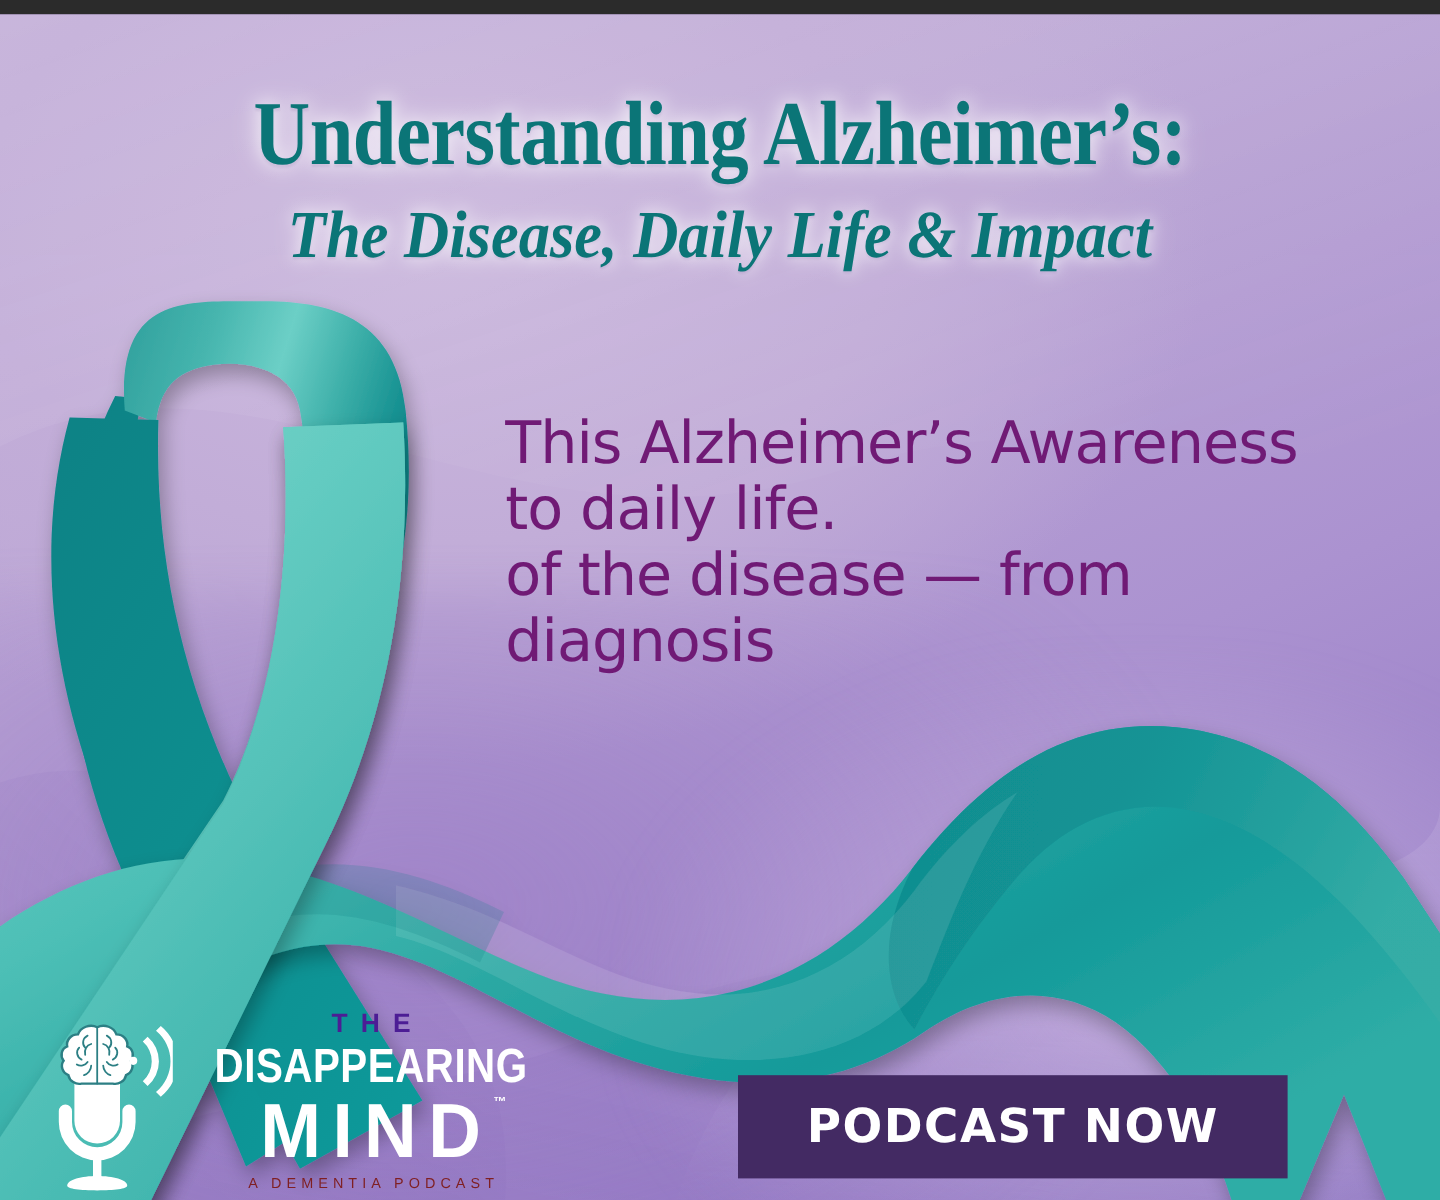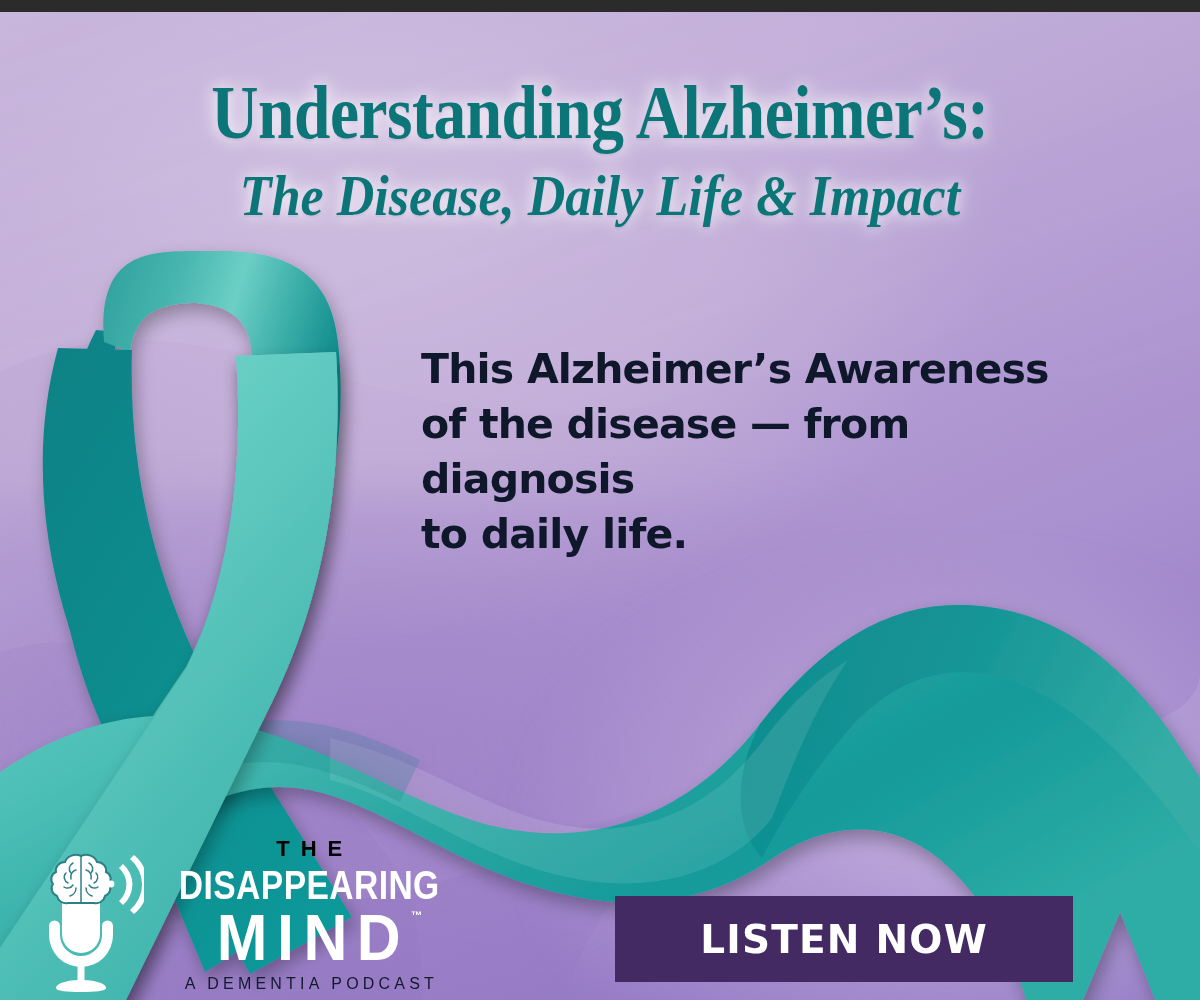--- a/index.html
+++ b/index.html
@@ -100,25 +100,25 @@
       0 2px 2px rgba(90,60,130,0.16);
   }
 
   .body-copy {
     position: absolute;
     left: 421px;
     top: 330px;
     width: 700px;
     z-index: 6;
     font-family: "DejaVu Sans", "Liberation Sans", sans-serif;
-    font-weight: bold;
-    font-size: 41px;
+    font-weight: normal;
+    font-size: 49px;
     line-height: 55px;
     letter-spacing: -0.8px;
-    color: #0f172a;
+    color: #701a75;
   }
   .body-copy p { margin: 0; }
 
   
   .logo {
     position: absolute;
     left: 36px;
     bottom: 14px;
     z-index: 7;
     display: flex;
@@ -136,21 +136,21 @@
     flex-direction: column;
     align-items: center;
     padding-bottom: 6px;
   }
   .logo-the {
     font-family: "Liberation Sans", sans-serif;
     font-weight: bold;
     font-size: 22px;
     letter-spacing: 11px;
     text-indent: 11px;
-    color: #000000;
+    color: #4c1d95;
     line-height: 1;
   }
   .logo-disappearing {
     position: relative;
     font-family: "Liberation Sans", sans-serif;
     font-weight: bold;
     font-size: 40px;
     letter-spacing: 0.5px;
     color: #ffffff;
     line-height: 1;
@@ -181,24 +181,24 @@
     top: 4px;
     font-family: "Liberation Sans", sans-serif;
     font-weight: bold;
     font-size: 11px;
     letter-spacing: 0;
     color: #ffffff;
   }
   .logo-tagline {
     font-family: "Liberation Sans", sans-serif;
     font-weight: normal;
-    font-size: 16px;
+    font-size: 12px;
     letter-spacing: 4.2px;
     text-indent: 4.2px;
-    color: #0f172a;
+    color: #7f1d1d;
     line-height: 1;
     margin-top: 6px;
     opacity: 0.97;
   }
 
   
   .cta {
     position: absolute;
     left: 615px;
     top: 884px;
@@ -391,22 +391,22 @@
              C230,572 244,452 236,344 Z" fill="url(#rbFrontDiag)" filter="url(#softShadow)"></path>
   </svg>
 
   <div class="headline">
     <div class="headline-main">Understanding Alzheimer’s:</div>
     <div class="headline-sub">The Disease, Daily Life &amp; Impact</div>
   </div>
 
   <div class="body-copy">
     <p>This Alzheimer’s Awareness</p>
+    <p>to daily life.</p>
     <p>of the disease — from diagnosis</p>
-    <p>to daily life.</p>
   </div>
 
   <div class="logo">
 
     <svg class="logo-mark" viewBox="0 0 108 150" xmlns="http://www.w3.org/2000/svg">
       <g fill="#ffffff">
 
         <path d="M26,54 h38 a0,0 0 0 1 0,0 v34 a19,19 0 0 1 -38,0 v-34 z"></path>
 
         <path d="M13,80 a5.5,5.5 0 0 1 11,0 v9 a21,21 0 0 0 42,0 v-9 a5.5,5.5 0 0 1 11,0 v9
@@ -447,16 +447,16 @@
       <div class="logo-disappearing">DISAPPEARING</div>
       <div class="logo-mind-wrap">
         <div class="logo-mind">MIND</div>
         <span class="logo-tm">™</span>
       </div>
       <div class="logo-tagline">A DEMENTIA PODCAST</div>
     </div>
   </div>
 
   <button class="cta">
-    <span class="cta-label">LISTEN NOW</span>
+    <span class="cta-label">PODCAST NOW</span>
   </button>
 
 </div>
 
 </body></html>

